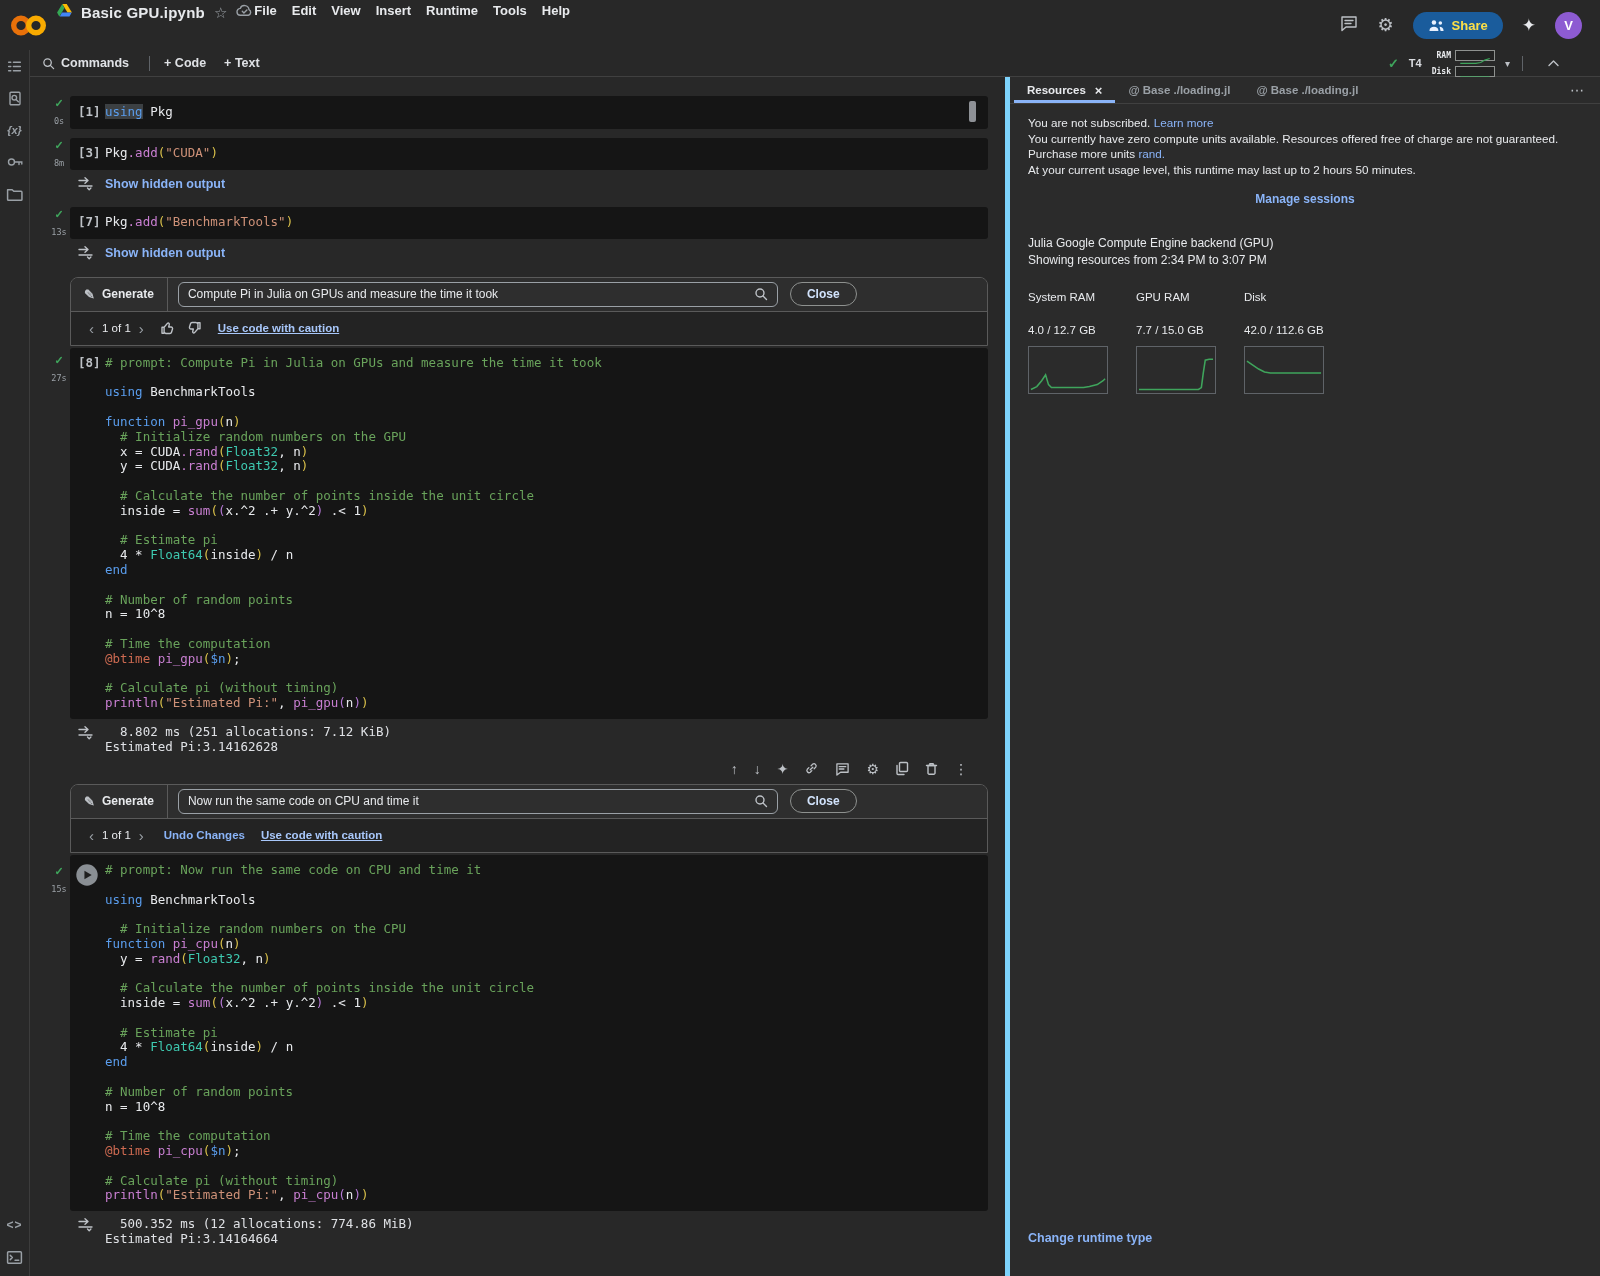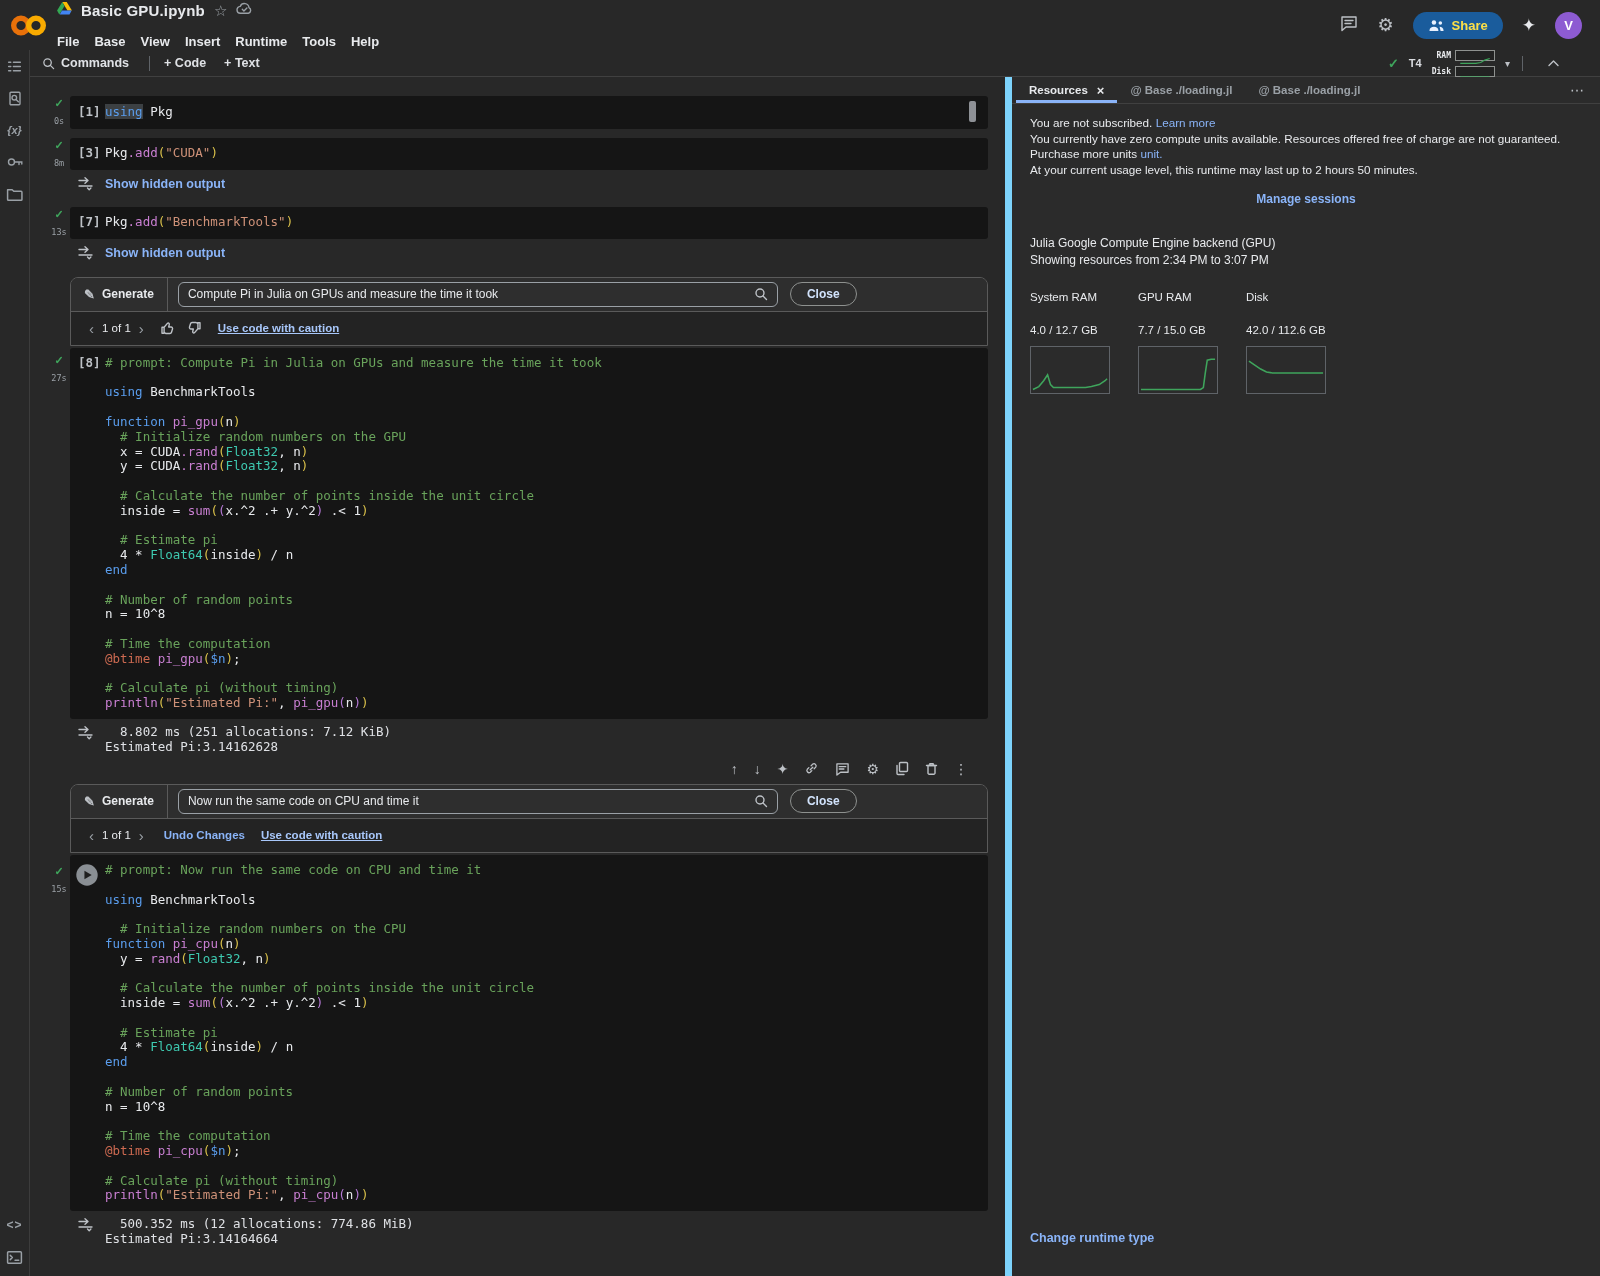--- a/index.html
+++ b/index.html
@@ -3,21 +3,21 @@
 <meta charset="utf-8">
 <style>
   *{margin:0;padding:0;box-sizing:border-box}
   html,body{width:1600px;height:1276px;overflow:hidden}
   body{background:#282828;color:#e8eaed;font-family:"Liberation Sans",sans-serif}
   .mono{font-family:"DejaVu Sans Mono","Liberation Mono",monospace}
 
   
   .header{height:50px;display:flex;align-items:stretch;padding-left:8px}
   .logo-wrap{display:flex;align-items:center;padding:0 10px 0 2px}
-  .title-col{display:flex;flex-direction:column;justify-content:center;gap:13px}
+  .title-col{display:flex;flex-direction:row;justify-content:center;gap:1px}
   .title-row{display:flex;align-items:center;gap:9px;height:24px}
   .nb-title{font-size:15px;font-weight:600;letter-spacing:.2px}
   .icon-dim{color:#9aa0a6;font-size:15px;line-height:1}
   .menu-row{display:flex;gap:15px;height:20px;align-items:center}
   .menu-item{font-size:13px;font-weight:600;color:#e8eaed;cursor:default}
   .hdr-right{margin-left:auto;display:flex;align-items:center;gap:19px;padding-right:18px}
   .share-btn{display:flex;align-items:center;gap:7px;background:#1a5c9c;border-radius:16px;padding:6px 15px;color:#fde047;font-size:13px;font-weight:600}
   .avatar{width:27px;height:27px;border-radius:50%;background:#8d5bd2;display:flex;align-items:center;justify-content:center;font-size:13px;font-weight:700;color:#fff}
   .glyph{color:#bdc1c6;line-height:1}
 
@@ -84,21 +84,21 @@
   .chev{color:#9aa0a6;font-size:15px;padding:0 6px}
   .navcount{color:#e8eaed;padding:0 2px}
   .thumb{margin-left:10px;display:flex}
   .caution{color:#a8c7fa;text-decoration:underline;margin-left:16px;font-weight:600}
   .undo{color:#8ab4f8;margin-left:14px;font-weight:600}
 
   .cell-toolbar{display:flex;justify-content:flex-end;align-items:center;gap:16px;height:22px;margin:4px 37px 4px 0}
   .ct-icon{color:#bdc1c6;font-size:14px;display:flex;align-items:center}
 
   
-  .panel{width:595px;flex:none;border-left:7px solid #7dd3fc;background:#2b2b2b;display:flex;flex-direction:column}
+  .panel{width:595px;flex:none;border-left:5px solid #7dd3fc;background:#2b2b2b;display:flex;flex-direction:column}
   .ptabs{height:27px;border-bottom:1px solid #404040;display:flex;align-items:stretch;padding:0 4px;flex:none}
   .ptab{display:flex;align-items:center;gap:9px;padding:0 13px;font-size:11.5px;font-weight:600;color:#9aa0a6}
   .ptab.active{color:#e8eaed;border-bottom:3px solid #8ab4f8;padding-top:3px}
   .ptab-close{font-size:13px;color:#e8eaed}
   .ptab-more{margin-left:auto;display:flex;align-items:center;padding-right:12px;color:#bdc1c6;font-size:14px}
   .pbody{padding:11px 18px 0;font-size:11.7px;line-height:15.5px}
   .plink{color:#8ab4f8}
   .manage{text-align:center;color:#8ab4f8;font-weight:700;font-size:12px;margin-top:15px}
   .backend{margin-top:27px;font-size:12px;line-height:17px}
   .meters{display:flex;gap:28px;margin-top:21px}
@@ -133,21 +133,21 @@
       <span class="icon-dim">☆</span>
       <span>
         <svg class="stroke" width="17" height="14" viewBox="0 0 17 14">
           <path d="M4.6 12.2a3.4 3.4 0 01-.4-6.8 4.6 4.6 0 018.8 1.2 3 3 0 01-.6 5.6z"></path>
           <path d="M6.3 8.3l1.6 1.6 3-3"></path>
         </svg>
       </span>
     </div>
     <nav class="menu-row">
       <span class="menu-item">File</span>
-      <span class="menu-item">Base</span>
+      <span class="menu-item">Edit</span>
       <span class="menu-item">View</span>
       <span class="menu-item">Insert</span>
       <span class="menu-item">Runtime</span>
       <span class="menu-item">Tools</span>
       <span class="menu-item">Help</span>
     </nav>
   </div>
   <div class="hdr-right">
     <span>
       <svg class="stroke-lt" width="18" height="17" viewBox="0 0 18 17">
@@ -511,21 +511,21 @@
           <span class="ptab-more">⋯</span>
         </div>
 
         <div class="pbody">
           <div>
             <span>You are not subscribed.</span>
             <span class="plink">Learn more</span>
           </div>
           <div>
             <span>You currently have zero compute units available. Resources offered free of charge are not guaranteed. Purchase more units</span>
-            <span class="plink">unit.</span>
+            <span class="plink">rand.</span>
           </div>
           <div>At your current usage level, this runtime may last up to 2 hours 50 minutes.</div>
           <div class="manage">Manage sessions</div>
 
           <div class="backend">
             <div>Julia Google Compute Engine backend (GPU)</div>
             <div>Showing resources from 2:34 PM to 3:07 PM</div>
           </div>
 
           <div class="meters">

